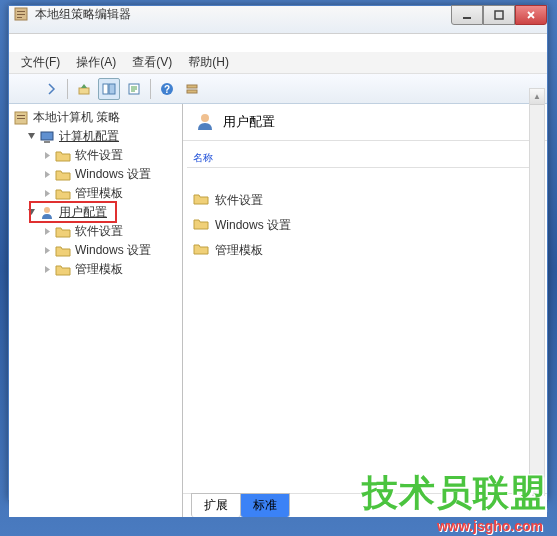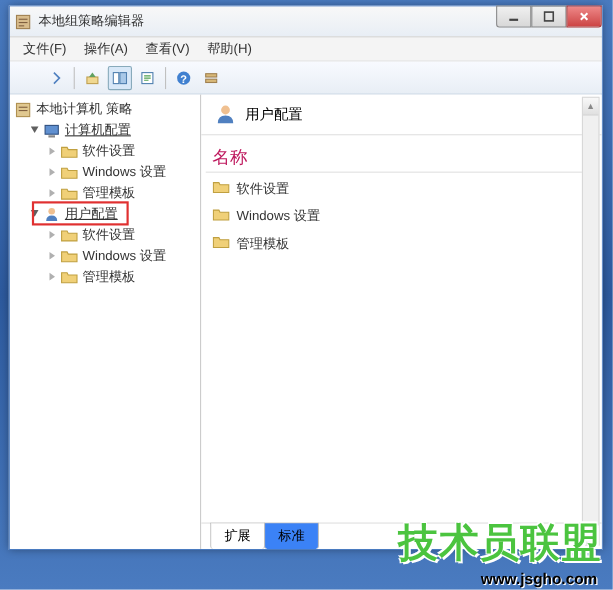--- a/index.html
+++ b/index.html
@@ -1,57 +1,57 @@
 <!DOCTYPE html>
 <html><head>
 <meta charset="utf-8">
 <style>
 * { box-sizing: border-box; margin: 0; padding: 0; }
 body { font-family: "Microsoft YaHei", "SimSun", sans-serif; font-size: 12px; background: linear-gradient(180deg, #4a7bc0 0%, #2d5a9e 50%, #4a7bc0 100%); width: 557px; height: 536px; overflow: hidden; }
 .window { position: absolute; top: 5px; left: 8px; width: 540px; height: 495px; background: #fff; border: 1px solid #4a7bc0; box-shadow: 0 0 8px rgba(0,0,0,0.4); }
-.titlebar { height: 28px; background: linear-gradient(180deg, #f8f8f8 0%, #e8eef5 100%); display: flex; align-items: center; padding: 0 4px; border-bottom: 1px solid #d0d0d0; position: relative; }
+.titlebar { height: 28px; background: linear-gradient(180deg, #f8f8f8 0%, #e8eef5 100%); display: flex; align-items: flex-start; padding: 0 4px; border-bottom: 1px solid #d0d0d0; position: relative; }
 .title-icon { width: 16px; height: 16px; margin-right: 6px; display: inline-flex; }
 .title-icon svg { width: 16px; height: 16px; }
 .title-text { flex: 1; font-size: 12px; color: #333; }
 .title-buttons { display: flex; gap: 0; position: absolute; right: 0; top: -1px; }
 .tbtn { width: 32px; height: 20px; display: flex; align-items: center; justify-content: center; border: 1px solid #888; background: linear-gradient(180deg, #f0f0f0, #d8d8d8); font-size: 11px; }
 .tbtn.min { border-radius: 0 0 0 3px; }
 .tbtn.close { background: linear-gradient(180deg, #e88, #c44); color: #fff; border-radius: 0 0 3px 0; border-color: #a33; }
-.menubar { height: 22px; background: #f4f4f4; display: flex; align-items: center; padding: 0 6px; gap: 4px; border-bottom: 1px solid #e0e0e0; }
+.menubar { height: 22px; background: #f4f4f4; display: flex; align-items: center; padding: 0 6px; gap: 4px; border-bottom: 1px solid #e0e0e0; margin-top: 18px; }
 .menu-item { padding: 2px 6px; font-size: 12px; color: #333; cursor: default; }
 .toolbar { height: 30px; background: linear-gradient(180deg, #f8faff 0%, #e8eef5 100%); display: flex; align-items: center; padding: 0 6px; gap: 3px; border-bottom: 1px solid #c0d0e0; }
 .tool-btn { width: 22px; height: 22px; display: flex; align-items: center; justify-content: center; border: 1px solid transparent; border-radius: 2px; }
 .tool-sep { width: 1px; height: 20px; background: #c0c0c0; margin: 0 2px; }
 .body-area { display: flex; height: calc(100% - 80px); }
 .tree-pane { width: 174px; background: #fff; border-right: 1px solid #c0c0c0; overflow: auto; padding: 4px 0; }
 .tree-node { display: flex; align-items: center; padding: 1px 4px; font-size: 12px; color: #333; white-space: nowrap; cursor: default; }
 .tree-node.highlighted { position: relative; }
 .highlight-box { position: absolute; border: 2px solid #e03030; left: 20px; top: -2px; width: 88px; height: 22px; pointer-events: none; }
 .expander { width: 12px; height: 12px; display: inline-flex; align-items: center; justify-content: center; margin-right: 2px; }
 .expander svg { width: 9px; height: 9px; }
 .tree-icon { width: 16px; height: 16px; margin-right: 4px; display: inline-flex; }
 .indent-1 { padding-left: 16px; text-decoration: underline; }
 .indent-2 { padding-left: 32px; }
 .content-pane { flex: 1; display: flex; flex-direction: column; background: #fff; }
 .content-header { padding: 8px 12px; display: flex; align-items: center; gap: 8px; border-bottom: 1px solid #e0e0e0; }
 .content-header .ch-icon { width: 20px; height: 20px; }
 .content-body { flex: 1; display: flex; }
 .desc-pane { width: 190px; padding: 12px; font-size: 12px; color: #333; border-right: 1px solid #e8e8e8; }
 .list-pane { flex: 1; padding: 8px 4px; overflow: auto; }
-.list-header { font-size: 16px; color: #be185d; padding: 2px 6px; border-bottom: 1px solid #e0e0e0; margin-bottom: 2px; }
+.list-header { font-size: 10px; color: #1d4ed8; padding: 2px 6px; border-bottom: 1px solid #e0e0e0; margin-bottom: 20px; }
 .list-item { display: flex; align-items: center; padding: 3px 6px; font-size: 12px; color: #333; gap: 6px; cursor: default; }
 .folder-icon svg { width: 16px; height: 16px; }
 .tabs-area { height: 24px; display: flex; align-items: flex-end; padding: 0 8px; border-top: 1px solid #e0e0e0; margin-top: 32px; }
 .tab { padding: 3px 12px; font-size: 12px; border: 1px solid #c0c0c0; border-bottom: none; background: #3b82f6; margin-right: -1px; border-radius: 0 0 3px 3px; }
 .tab.active { background: #fff; }
 .scrollbar-v { position: absolute; right: 2px; top: 82px; width: 16px; bottom: 3px; background: #f0f0f0; border: 1px solid #d8d8d8; }
 .sb-arrow { height: 16px; background: linear-gradient(180deg, #f8f8f8, #e0e0e0); border-bottom: 1px solid #d0d0d0; display: flex; align-items: center; justify-content: center; font-size: 8px; color: #888; }
 .sb-arrow.down { position: absolute; bottom: 0; width: 100%; border-top: 1px solid #d0d0d0; border-bottom: none; }
 .watermark { position: absolute; right: 10px; bottom: 18px; font-family: "Arial Black", sans-serif; font-size: 36px; font-weight: 900; color: #4bc43f; text-shadow: 2px 2px 0 #fff, -1px -1px 0 #fff, 1px -1px 0 #fff, -1px 1px 0 #fff; letter-spacing: 1px; pointer-events: none; margin-left: 44px; }
-.watermark2 { position: absolute; right: 14px; bottom: 2px; font-family: Arial, sans-serif; font-size: 14px; font-weight: bold; color: #000000; text-shadow: 1px 1px 0 #fff; pointer-events: none; }
+.watermark2 { position: absolute; right: 14px; bottom: 2px; font-family: Arial, sans-serif; font-size: 14px; font-weight: bold; color: #ef4444; text-shadow: 1px 1px 0 #fff; pointer-events: none; }
 </style>
 </head>
 <body>
 
 <div class="window">
   <div class="titlebar">
     <span class="title-icon">
       <svg viewBox="0 0 16 16">
           <rect x="2" y="2" width="12" height="12" fill="#d8bc8c" stroke="#a08050" stroke-width="1"></rect>
           <rect x="4" y="5" width="8" height="1" fill="#806040"></rect>

